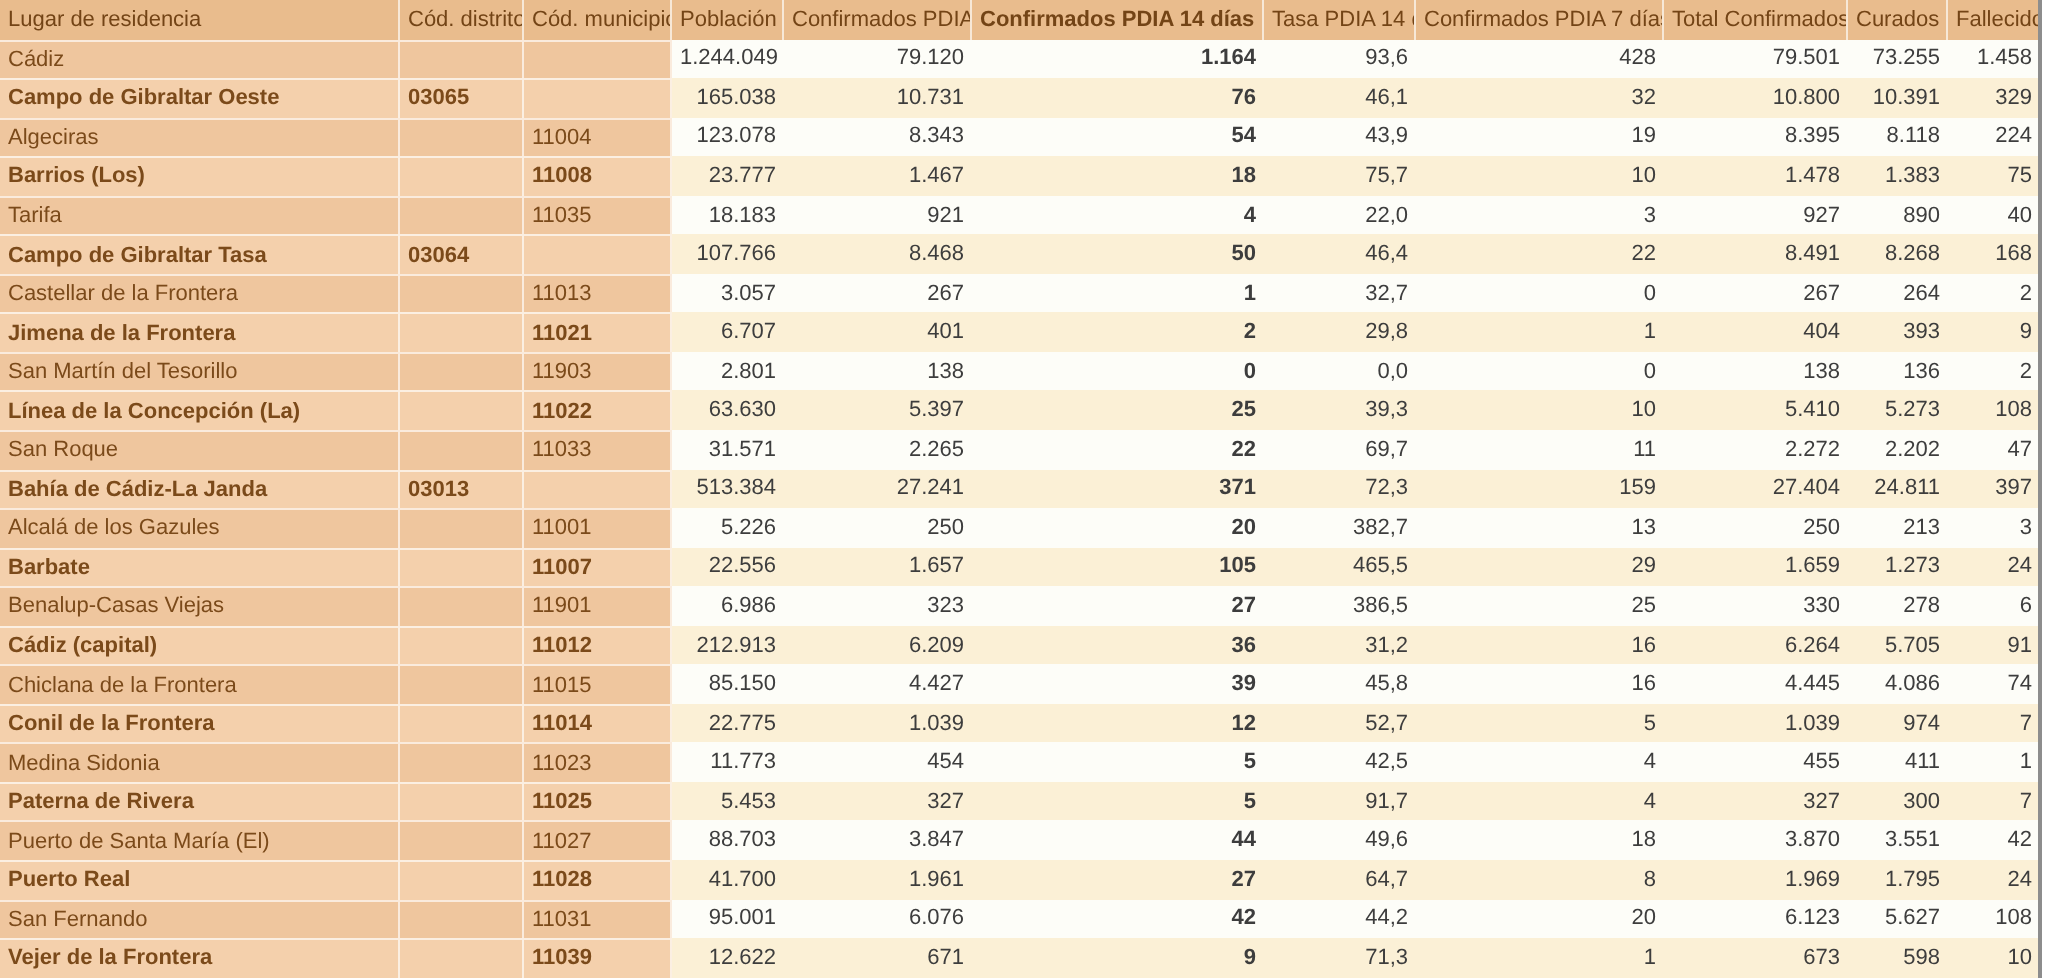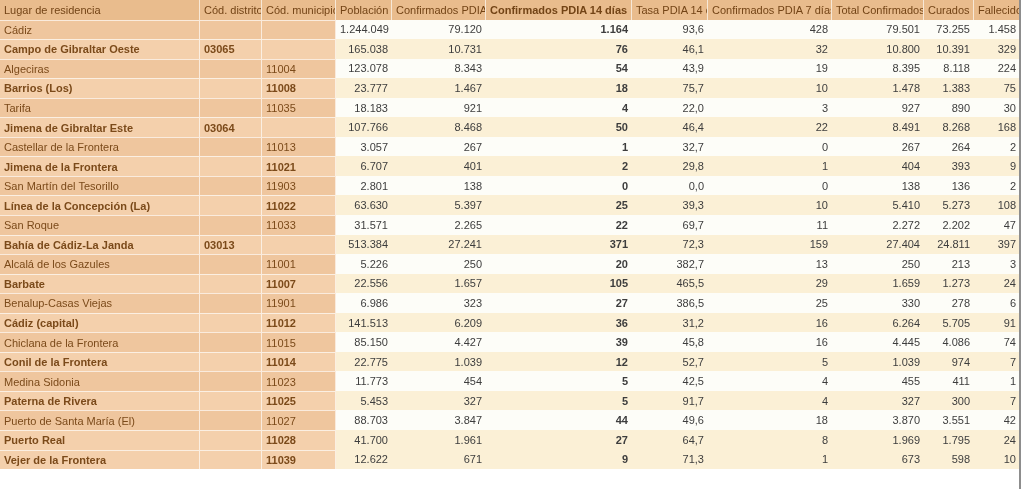--- a/index.html
+++ b/index.html
@@ -158,24 +158,24 @@
           <td class="c-lugar tan lvl2">Tarifa</td>
           <td class="c-distrito tan"></td>
           <td class="c-municipio tan">11035</td>
           <td class="c-poblacion num">18.183</td>
           <td class="c-pdia num">921</td>
           <td class="c-pdia14 num">4</td>
           <td class="c-tasa14 num">22,0</td>
           <td class="c-pdia7 num">3</td>
           <td class="c-total num">927</td>
           <td class="c-curados num">890</td>
-          <td class="c-fallecidos num">30</td>
-        </tr>
-        <tr class="odd">
-          <td class="c-lugar tan lvl1">Jimena de Gibraltar Este</td>
+          <td class="c-fallecidos num">40</td>
+        </tr>
+        <tr class="odd">
+          <td class="c-lugar tan lvl1">Campo de Gibraltar Tasa</td>
           <td class="c-distrito tan">03064</td>
           <td class="c-municipio tan"></td>
           <td class="c-poblacion num">107.766</td>
           <td class="c-pdia num">8.468</td>
           <td class="c-pdia14 num">50</td>
           <td class="c-tasa14 num">46,4</td>
           <td class="c-pdia7 num">22</td>
           <td class="c-total num">8.491</td>
           <td class="c-curados num">8.268</td>
           <td class="c-fallecidos num">168</td>
@@ -294,21 +294,21 @@
           <td class="c-tasa14 num">386,5</td>
           <td class="c-pdia7 num">25</td>
           <td class="c-total num">330</td>
           <td class="c-curados num">278</td>
           <td class="c-fallecidos num">6</td>
         </tr>
         <tr class="odd">
           <td class="c-lugar tan lvl2">Cádiz (capital)</td>
           <td class="c-distrito tan"></td>
           <td class="c-municipio tan">11012</td>
-          <td class="c-poblacion num">141.513</td>
+          <td class="c-poblacion num">212.913</td>
           <td class="c-pdia num">6.209</td>
           <td class="c-pdia14 num">36</td>
           <td class="c-tasa14 num">31,2</td>
           <td class="c-pdia7 num">16</td>
           <td class="c-total num">6.264</td>
           <td class="c-curados num">5.705</td>
           <td class="c-fallecidos num">91</td>
         </tr>
         <tr class="even">
           <td class="c-lugar tan lvl2">Chiclana de la Frontera</td>
@@ -381,20 +381,33 @@
           <td class="c-municipio tan">11028</td>
           <td class="c-poblacion num">41.700</td>
           <td class="c-pdia num">1.961</td>
           <td class="c-pdia14 num">27</td>
           <td class="c-tasa14 num">64,7</td>
           <td class="c-pdia7 num">8</td>
           <td class="c-total num">1.969</td>
           <td class="c-curados num">1.795</td>
           <td class="c-fallecidos num">24</td>
         </tr>
+        <tr class="even">
+          <td class="c-lugar tan lvl2">San Fernando</td>
+          <td class="c-distrito tan"></td>
+          <td class="c-municipio tan">11031</td>
+          <td class="c-poblacion num">95.001</td>
+          <td class="c-pdia num">6.076</td>
+          <td class="c-pdia14 num">42</td>
+          <td class="c-tasa14 num">44,2</td>
+          <td class="c-pdia7 num">20</td>
+          <td class="c-total num">6.123</td>
+          <td class="c-curados num">5.627</td>
+          <td class="c-fallecidos num">108</td>
+        </tr>
         <tr class="odd">
           <td class="c-lugar tan lvl2">Vejer de la Frontera</td>
           <td class="c-distrito tan"></td>
           <td class="c-municipio tan">11039</td>
           <td class="c-poblacion num">12.622</td>
           <td class="c-pdia num">671</td>
           <td class="c-pdia14 num">9</td>
           <td class="c-tasa14 num">71,3</td>
           <td class="c-pdia7 num">1</td>
           <td class="c-total num">673</td>

